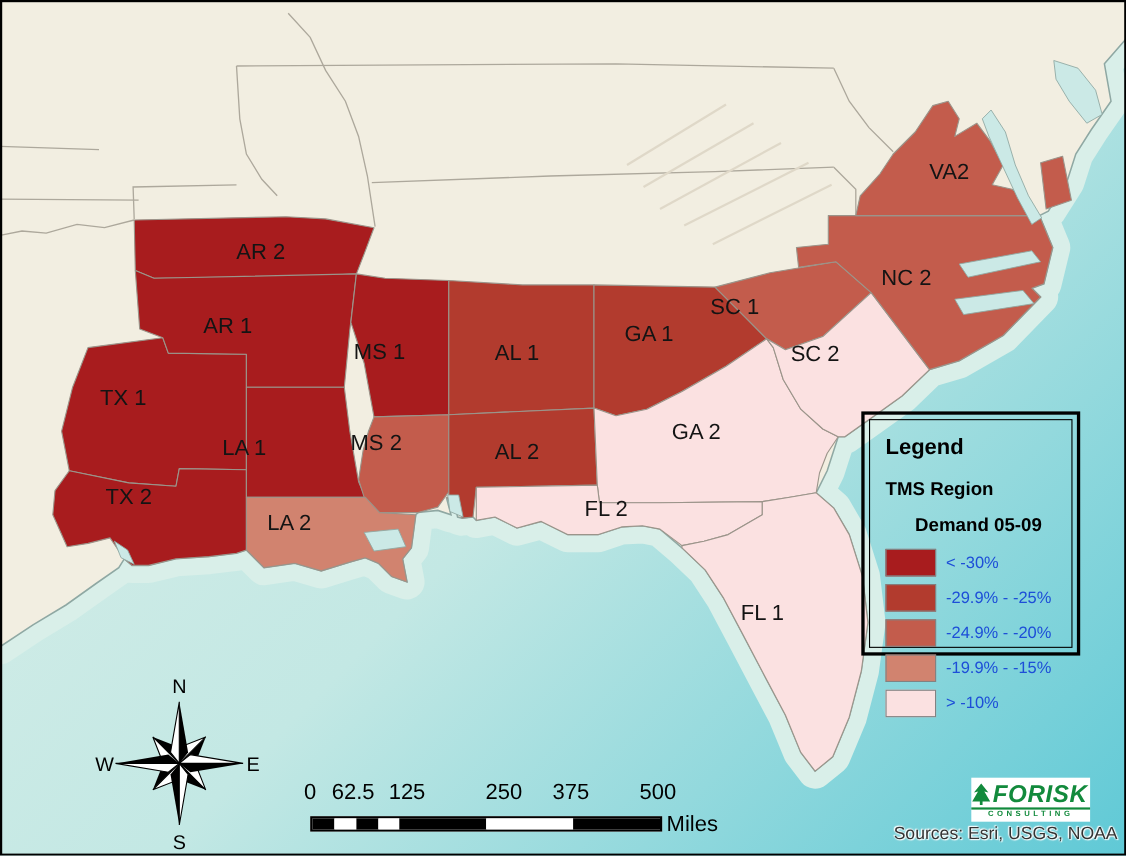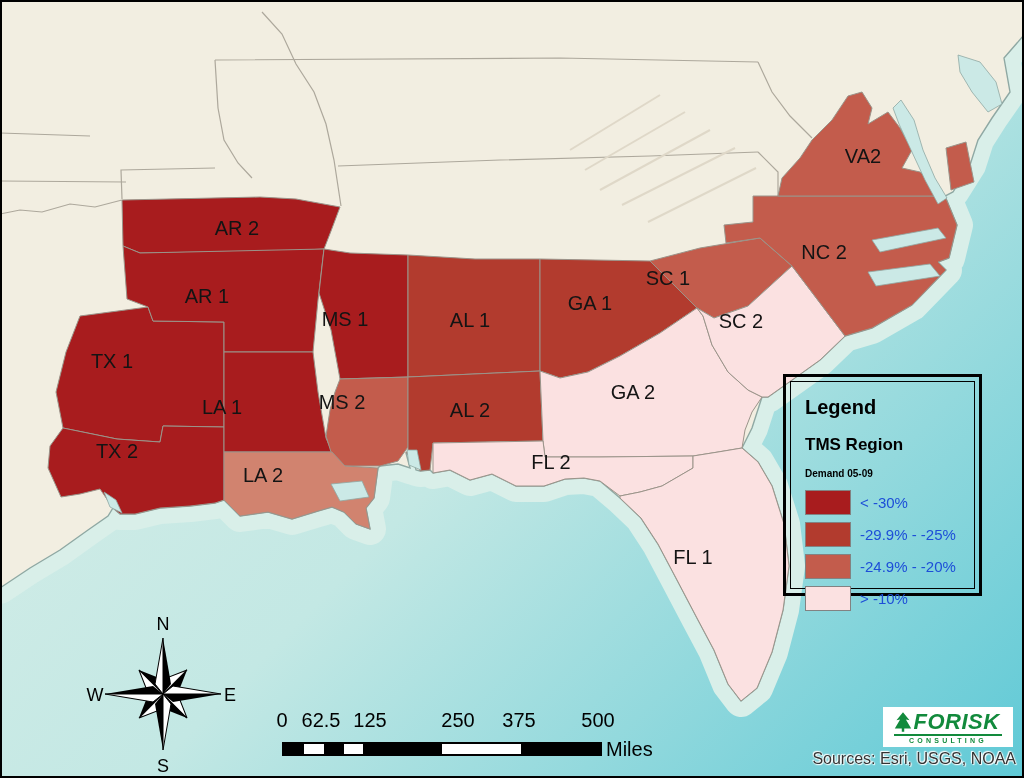--- a/index.html
+++ b/index.html
@@ -21,21 +21,21 @@
   #legend{
     position:absolute;left:783px;top:374px;width:199px;height:222px;
     border:3px solid #000;box-sizing:border-box;z-index:40;
   }
   #legend .inner{
     position:absolute;inset:4px;border:1px solid #000;
     padding:12px 0 0 14px;box-sizing:border-box;
   }
   #legend .lg-title{font-size:20px;font-weight:bold;color:#000;margin:2px 0 0 0;}
   #legend .lg-layer{font-size:17px;font-weight:bold;color:#000;margin:16px 0 0 0;}
-  #legend .lg-field{font-size:10px;font-weight:bold;color:#000;margin:13px 0 0 0;}
+  #legend .lg-field{font-size:17px;font-weight:bold;color:#000;margin:13px 0 0 0;text-align:center;}
   #legend .lg-rows{margin-top:10px;}
   #legend .lg-row{display:flex;align-items:center;height:26px;margin-bottom:6px;}
   #legend .sw{width:46px;height:25px;border:1px solid #828282;box-sizing:border-box;}
   #legend .lg-lab{font-size:15px;color:#1d4ed8;margin-left:9px;white-space:nowrap;}
 
   
   #scalebar{position:absolute;left:270px;top:705px;width:400px;height:60px;z-index:40;}
   #scalebar .tick{
     position:absolute;top:4px;transform:translateX(-50%);
     font-size:20px;color:#000;white-space:nowrap;
@@ -43,21 +43,21 @@
   #scalebar .bar{
     position:absolute;left:12px;top:37px;width:316px;height:10px;
     border:2px solid #000;display:flex;background:#fff;
   }
   #scalebar .seg{height:100%;}
   #scalebar .k{background:#000;} #scalebar .w{background:#fff;}
   #scalebar .unit{position:absolute;left:336px;top:33px;font-size:20px;color:#000;}
 
   
   #forisk-box{
-    position:absolute;left:883px;top:707px;width:130px;height:40px;background:#fff;
+    position:absolute;left:883px;top:707px;width:108px;height:40px;background:#fff;
     z-index:40;display:flex;flex-direction:column;align-items:center;justify-content:center;
   }
   #forisk-brand{
     display:flex;align-items:center;font-weight:bold;font-style:italic;
     font-size:22px;color:#128A3C;line-height:20px;letter-spacing:0.5px;
     border-bottom:2px solid #128A3C;padding:0 2px 1px 0;
   }
   #forisk-brand svg{margin-right:1px;}
   #forisk-sub{font-size:7px;letter-spacing:3.2px;color:#128A3C;font-weight:bold;margin-top:1px;}
   #credits{
@@ -218,20 +218,24 @@
         </div>
         <div class="lg-row">
           <div class="sw" style="background: rgb(178, 59, 46);"></div>
           <div class="lg-lab">-29.9% - -25%</div>
         </div>
         <div class="lg-row">
           <div class="sw" style="background: rgb(195, 92, 76);"></div>
           <div class="lg-lab">-24.9% - -20%</div>
         </div>
         <div class="lg-row">
+          <div class="sw" style="background: rgb(209, 131, 111);"></div>
+          <div class="lg-lab">-19.9% - -15%</div>
+        </div>
+        <div class="lg-row">
           <div class="sw" style="background: rgb(251, 225, 225);"></div>
           <div class="lg-lab">&gt; -10%</div>
         </div>
       </div>
     </div>
   </div>
 
   <div id="scalebar">
     <span class="tick" style="left:12px">0</span>
     <span class="tick" style="left:51px">62.5</span>

